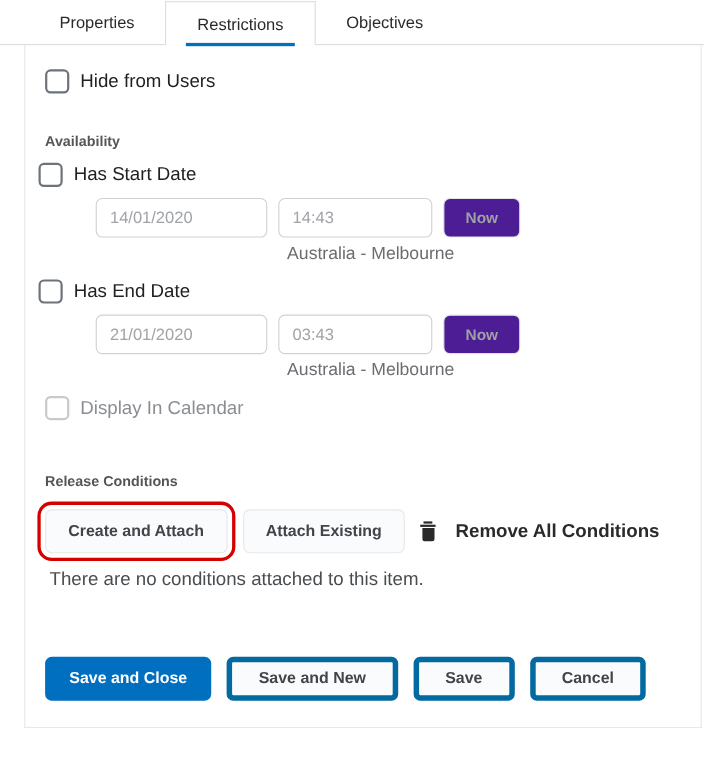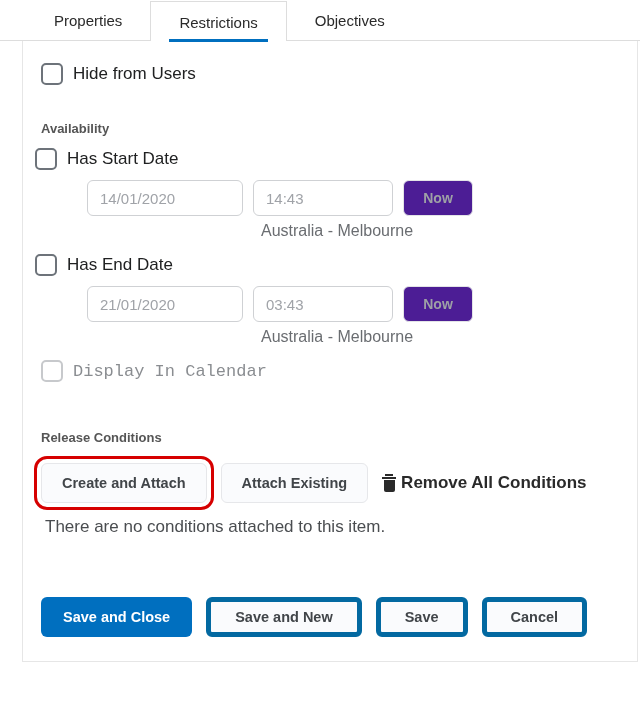--- a/index.html
+++ b/index.html
@@ -65,21 +65,20 @@
   }
   .chk.disabled {
     border-color: #c7c9cc;
   }
   .chk-label {
     font-size: 17px;
     color: #202122;
   }
   .chk-label.muted {
     color: #8a8d91;
-    font-family: Liberation Mono, monospace;
   }
   .section-title {
     font-size: 13px;
     font-weight: 600;
     color: #555;
     margin-top: 36px;
     margin-bottom: 12px;
   }
   .date-inputs {
     display: flex;
@@ -151,21 +150,21 @@
   .trash .lid { width: 14px; height: 2px; background: #2a2a2a; }
   .trash .cap { width: 8px; height: 2px; background: #2a2a2a; }
   .trash .bin { width: 11px; height: 12px; background: #2a2a2a; border-radius: 0 0 2px 2px; }
   .remove-all {
     font-size: 17px;
     font-weight: 700;
     color: #2a2a2a;
     cursor: pointer;
     display: flex;
     align-items: center;
-    gap: 5px;
+    gap: 18px;
   }
   .empty-msg {
     font-size: 17px;
     color: #4a4d50;
     margin: 12px 0 0 4px;
   }
   .footer {
     display: flex;
     gap: 14px;
     margin-top: 60px;

